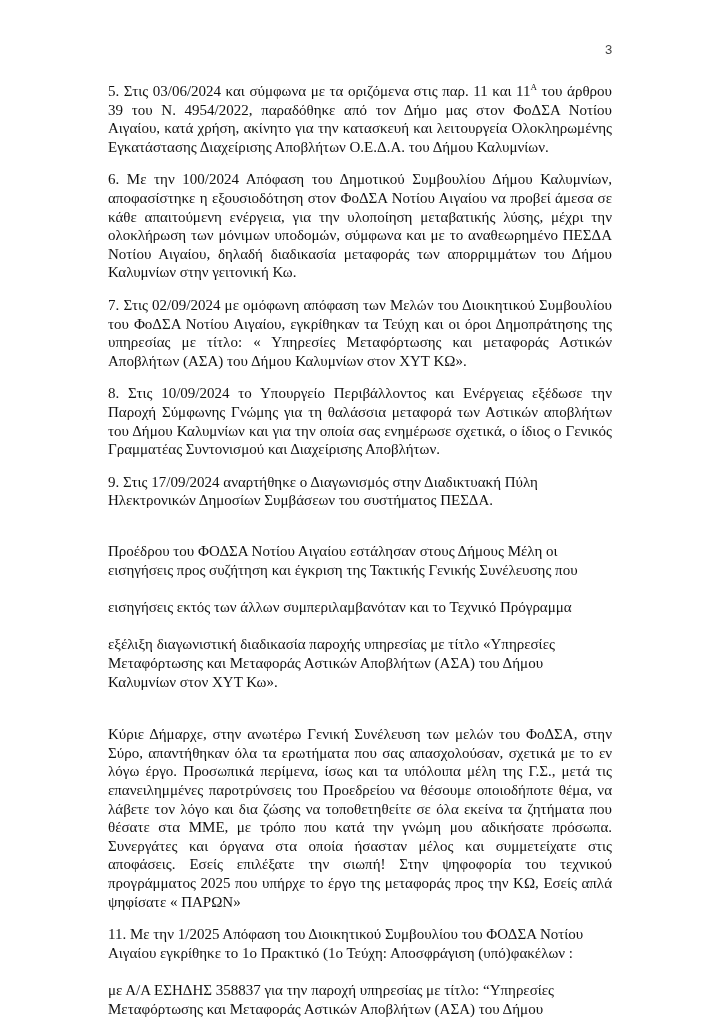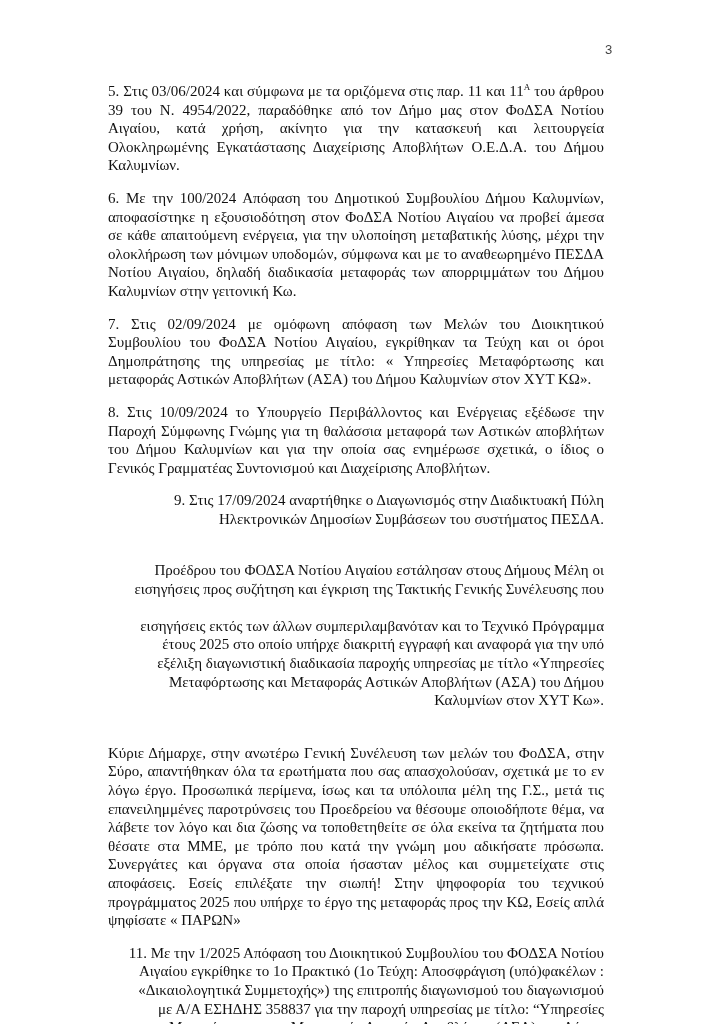--- a/index.html
+++ b/index.html
@@ -5,23 +5,23 @@
   html, body { margin:0; padding:0; background:#ffffff; }
   body { width:724px; height:1024px; position:relative; overflow:hidden; }
   .page-number {
     position:absolute; top:42px; left:605px;
     font-family:"Liberation Sans", sans-serif; font-size:13px; color:#444;
   }
   .content {
     position:absolute; left:108px; top:82px; width:508px;
     font-family:"Liberation Serif", serif; font-size:15px; line-height:18.6px; color:#111;
   }
-  .para { margin:0 12px 14px 0; }
+  .para { margin:0 4px 14px 0; }
   .justify { text-align:justify; }
-  .left { text-align:right; }
+  .left { text-align:left; }
   .gap-extra { margin-top:34px; }
   sup { font-size:9px; line-height:0; vertical-align:6px; }
 </style>
 </head>
 <body>
 
 <div class="page-number">3</div>
 
 <div class="content">
 
@@ -37,29 +37,29 @@
     <span>9.  Στις 17/09/2024 αναρτήθηκε ο Διαγωνισμός στην Διαδικτυακή Πύλη</span><br>
     <span>Ηλεκτρονικών Δημοσίων Συμβάσεων του συστήματος ΠΕΣΔΑ.</span>
   </p>
 
   <p class="para left">
     <br>
     <span>Προέδρου του ΦΟΔΣΑ Νοτίου Αιγαίου εστάλησαν στους Δήμους Μέλη οι</span><br>
     <span>εισηγήσεις προς συζήτηση και έγκριση της Τακτικής Γενικής Συνέλευσης που</span><br>
     <br>
     <span>εισηγήσεις εκτός των άλλων συμπεριλαμβανόταν και το Τεχνικό Πρόγραμμα</span><br>
-    <span>έτους 2025 στο οποίο υπήρχε διακριτή εγγραφή και αναφορά για την υπό</span><br>
+    <br>
     <span>εξέλιξη διαγωνιστική διαδικασία παροχής υπηρεσίας με τίτλο «Υπηρεσίες</span><br>
     <span>Μεταφόρτωσης και Μεταφοράς Αστικών Αποβλήτων (ΑΣΑ) του Δήμου</span><br>
     <span>Καλυμνίων στον ΧΥΤ Κω».</span>
   </p>
 
   <p class="para justify gap-extra">Κύριε Δήμαρχε, στην ανωτέρω Γενική Συνέλευση των μελών του ΦοΔΣΑ, στην Σύρο, απαντήθηκαν όλα τα ερωτήματα που σας απασχολούσαν, σχετικά με το εν λόγω έργο. Προσωπικά περίμενα, ίσως και τα υπόλοιπα μέλη της Γ.Σ., μετά τις επανειλημμένες παροτρύνσεις του Προεδρείου να θέσουμε οποιοδήποτε θέμα, να λάβετε τον λόγο και δια ζώσης να τοποθετηθείτε σε όλα εκείνα τα ζητήματα που θέσατε στα ΜΜΕ, με τρόπο που κατά την γνώμη μου αδικήσατε πρόσωπα.  Συνεργάτες και όργανα στα οποία ήσασταν μέλος και συμμετείχατε στις αποφάσεις. Εσείς επιλέξατε την σιωπή! Στην ψηφοφορία του τεχνικού προγράμματος 2025 που υπήρχε το έργο της μεταφοράς προς την ΚΩ, Εσείς  απλά ψηφίσατε « ΠΑΡΩΝ»</p>
 
   <p class="para left">
     <span>11. Με την 1/2025 Απόφαση του Διοικητικού Συμβουλίου του ΦΟΔΣΑ Νοτίου</span><br>
     <span>Αιγαίου εγκρίθηκε το 1ο Πρακτικό (1ο Τεύχη: Αποσφράγιση (υπό)φακέλων :</span><br>
-    <span>«Δικαιολογητικά Συμμετοχής») της επιτροπής διαγωνισμού του διαγωνισμού</span><br>
+    <br>
     <span>με Α/Α ΕΣΗΔΗΣ 358837 για την παροχή υπηρεσίας με τίτλο: “Υπηρεσίες</span><br>
     <span>Μεταφόρτωσης και Μεταφοράς Αστικών Αποβλήτων (ΑΣΑ) του Δήμου</span>
   </p>
 
 </div>
 
 </body></html>

